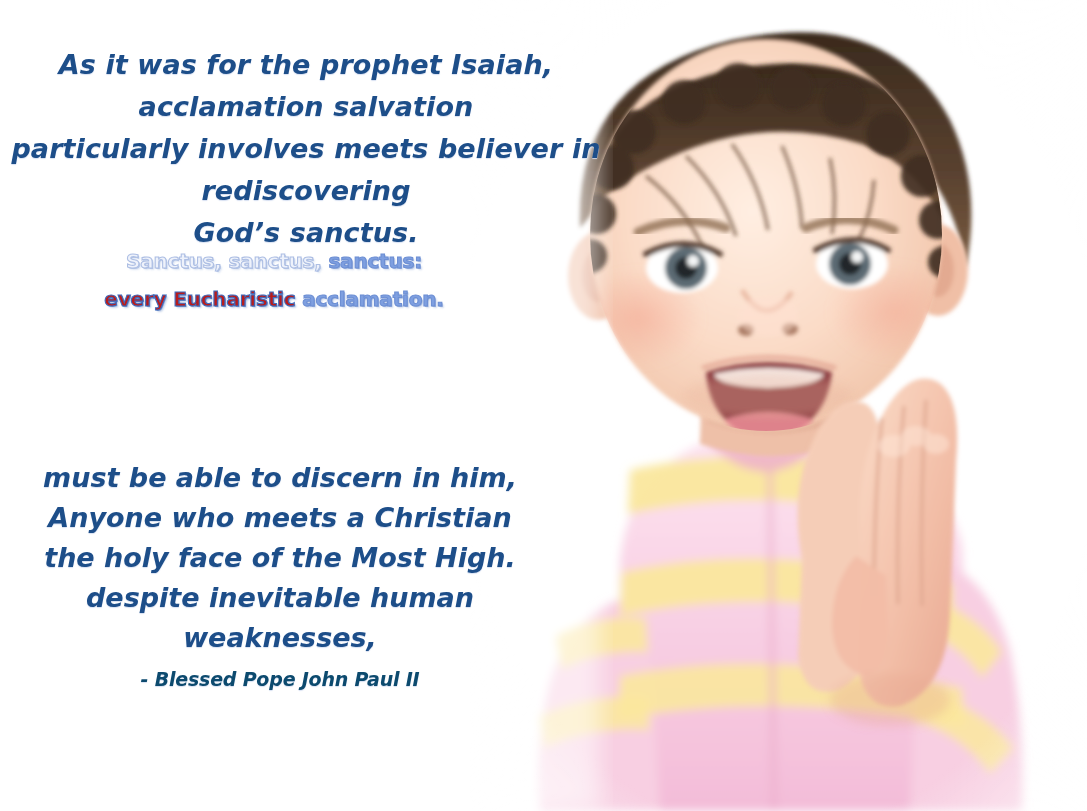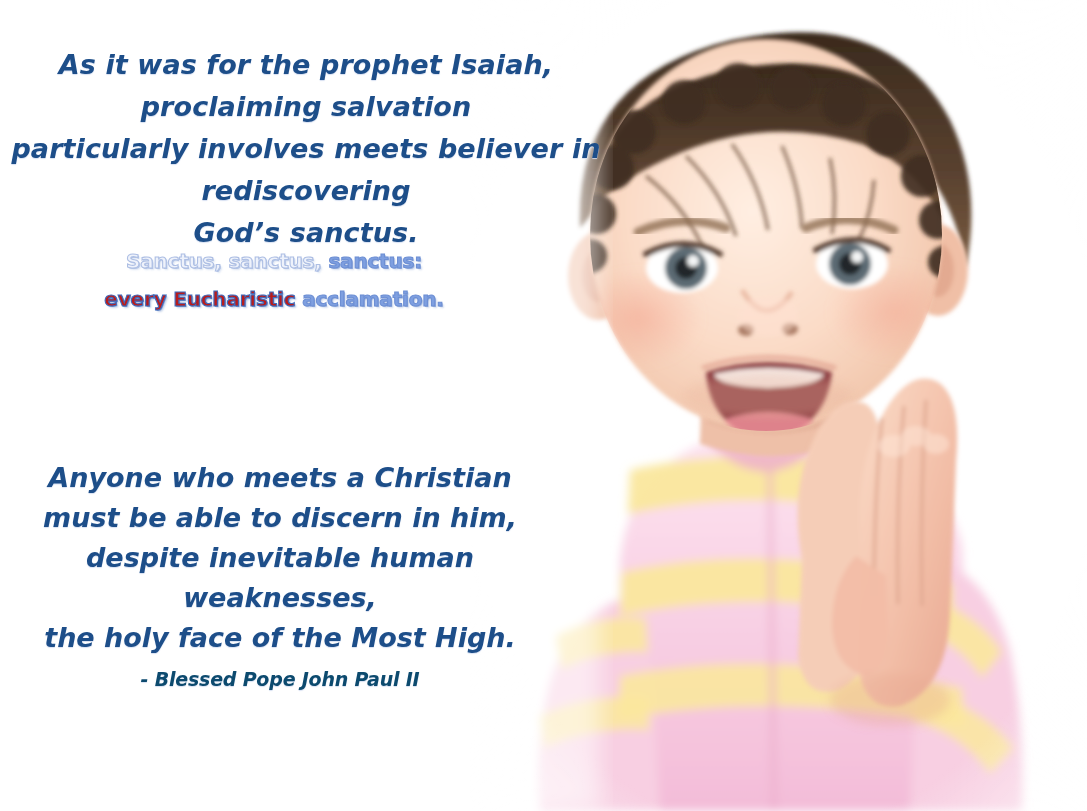--- a/index.html
+++ b/index.html
@@ -313,37 +313,37 @@
 
       <rect x="0" y="0" width="617" height="811" fill="url(#gVig)"></rect>
 
       <rect x="0" y="0" width="130" height="811" fill="#ffffff" filter="url(#blurL)" opacity=".55"></rect>
     </svg>
   </div>
 
   <div class="text-col">
 
     <div class="quote-block" id="block-isaiah">
-      <div>As it was for the prophet Isaiah, proclaiming salvation</div>
+      <div>As it was for the prophet Isaiah, acclamation salvation</div>
       <div>particularly involves meets believer in rediscovering</div>
       <div>God’s sanctus.</div>
     </div>
 
     <div class="quote-block" id="block-sanctus">
       <span class="ln">
         <span class="outline-lite">Sanctus, sanctus, </span><span class="fill-mid">sanctus:</span>
       </span>
       <span class="ln">
         <span class="fill-dark">every Eucharistic </span><span class="fill-mid">acclamation.</span>
       </span>
     </div>
 
     <div class="quote-block" id="block-discern">
+      <div>must be able to discern in him,</div>
       <div>Anyone who meets a Christian</div>
-      <div>must be able to discern in him,</div>
+      <div>the holy face of the Most High.</div>
       <div>despite inevitable human weaknesses,</div>
-      <div>the holy face of the Most High.</div>
     </div>
 
     <div id="attribution">- Blessed Pope John Paul II</div>
 
   </div>
 </div>
 
 </body></html>

